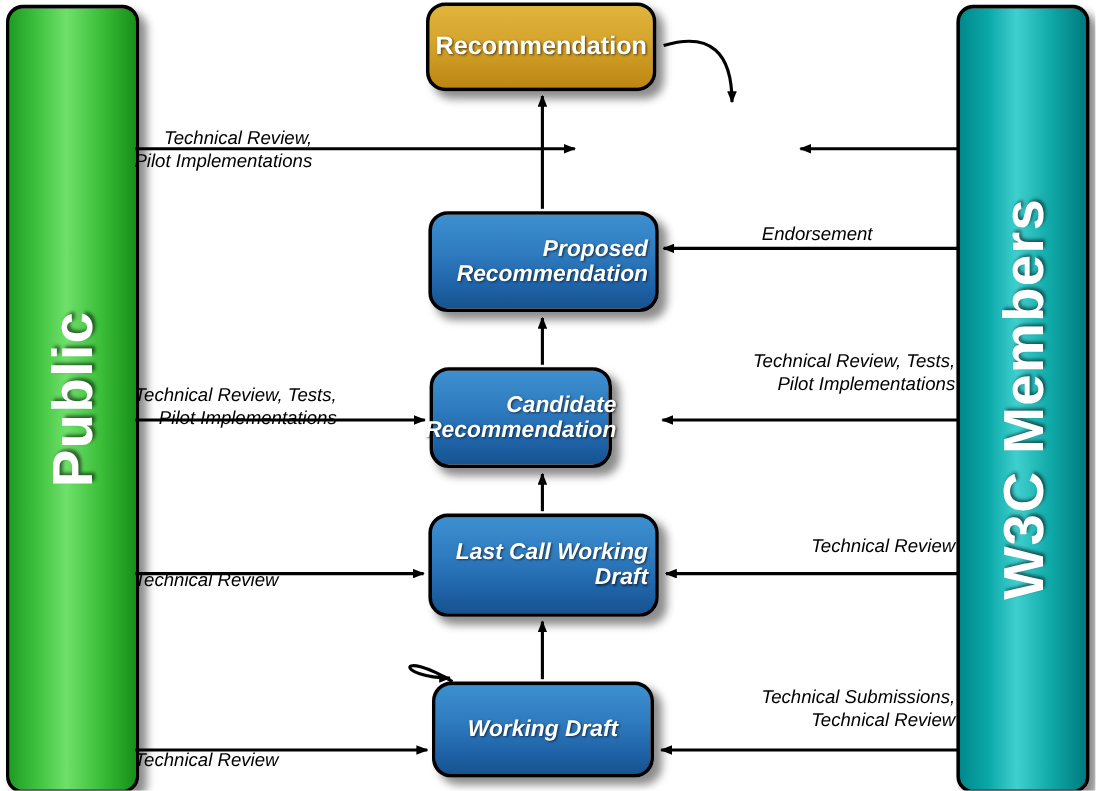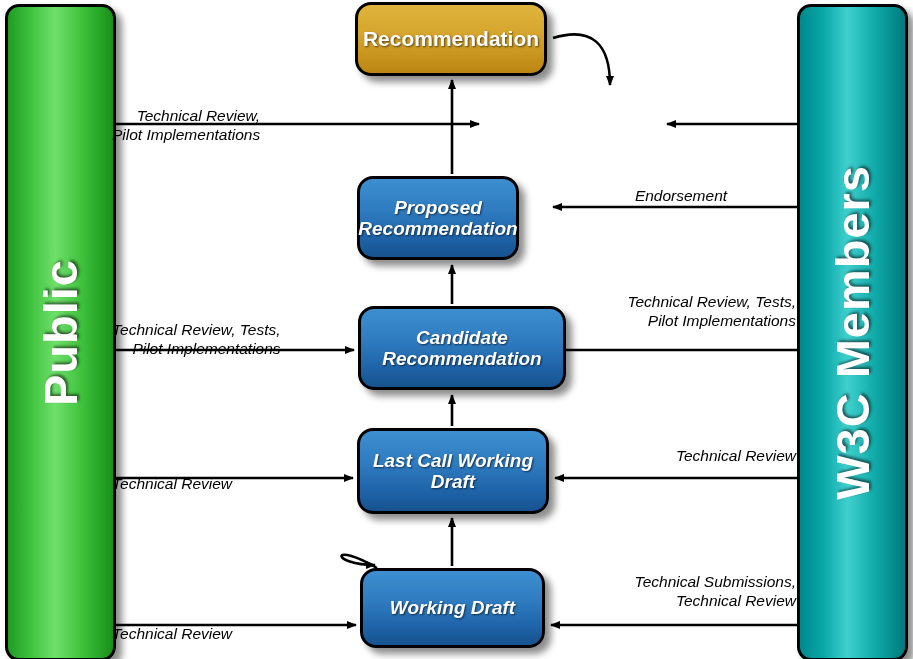--- a/index.html
+++ b/index.html
@@ -52,35 +52,35 @@
   }
   
   .node {
     position: absolute;
     border: 3px solid #000;
     border-radius: 16px;
     box-shadow: 6px 6px 7px rgba(0,0,0,0.45);
     display: flex;
     align-items: center;
     justify-content: center;
-    text-align: center;
+    text-align: right;
     color: #ffffff;
     font-weight: bold;
     font-style: italic;
     font-size: 19px;
     line-height: 1.12;
     padding: 6px 6px;
     box-sizing: border-box;
     text-shadow: 1px 1px 2px rgba(0,0,0,0.6);
     background: linear-gradient(to bottom, #3d8fd0 0%, #2f7cc0 40%, #1f63a8 75%, #17538f 100%);
   }
   #node-working-draft      { left: 360px; top: 568px; width: 185px; height: 80px; }
   #node-last-call          { left: 357px; top: 428px; width: 192px; height: 86px; }
-  #node-candidate          { left: 358px; top: 306px; width: 208px; height: 84px; }
-  #node-proposed-rec       { left: 357px; top: 176px; width: 162px; height: 84px; }
+  #node-candidate          { left: 358px; top: 306px; width: 152px; height: 84px; }
+  #node-proposed-rec       { left: 357px; top: 176px; width: 192px; height: 84px; }
   #node-proposed-edited    { left: 483px; top: 87px; width: 178px; height: 78px; font-size: 18px; }
   #node-recommendation {
     left: 355px;
     top: 2px;
     width: 192px;
     height: 74px;
     font-style: normal;
     font-size: 21px;
     background: linear-gradient(to bottom, #e0b43c 0%, #d6a62f 40%, #c8941d 75%, #bb8612 100%);
   }

